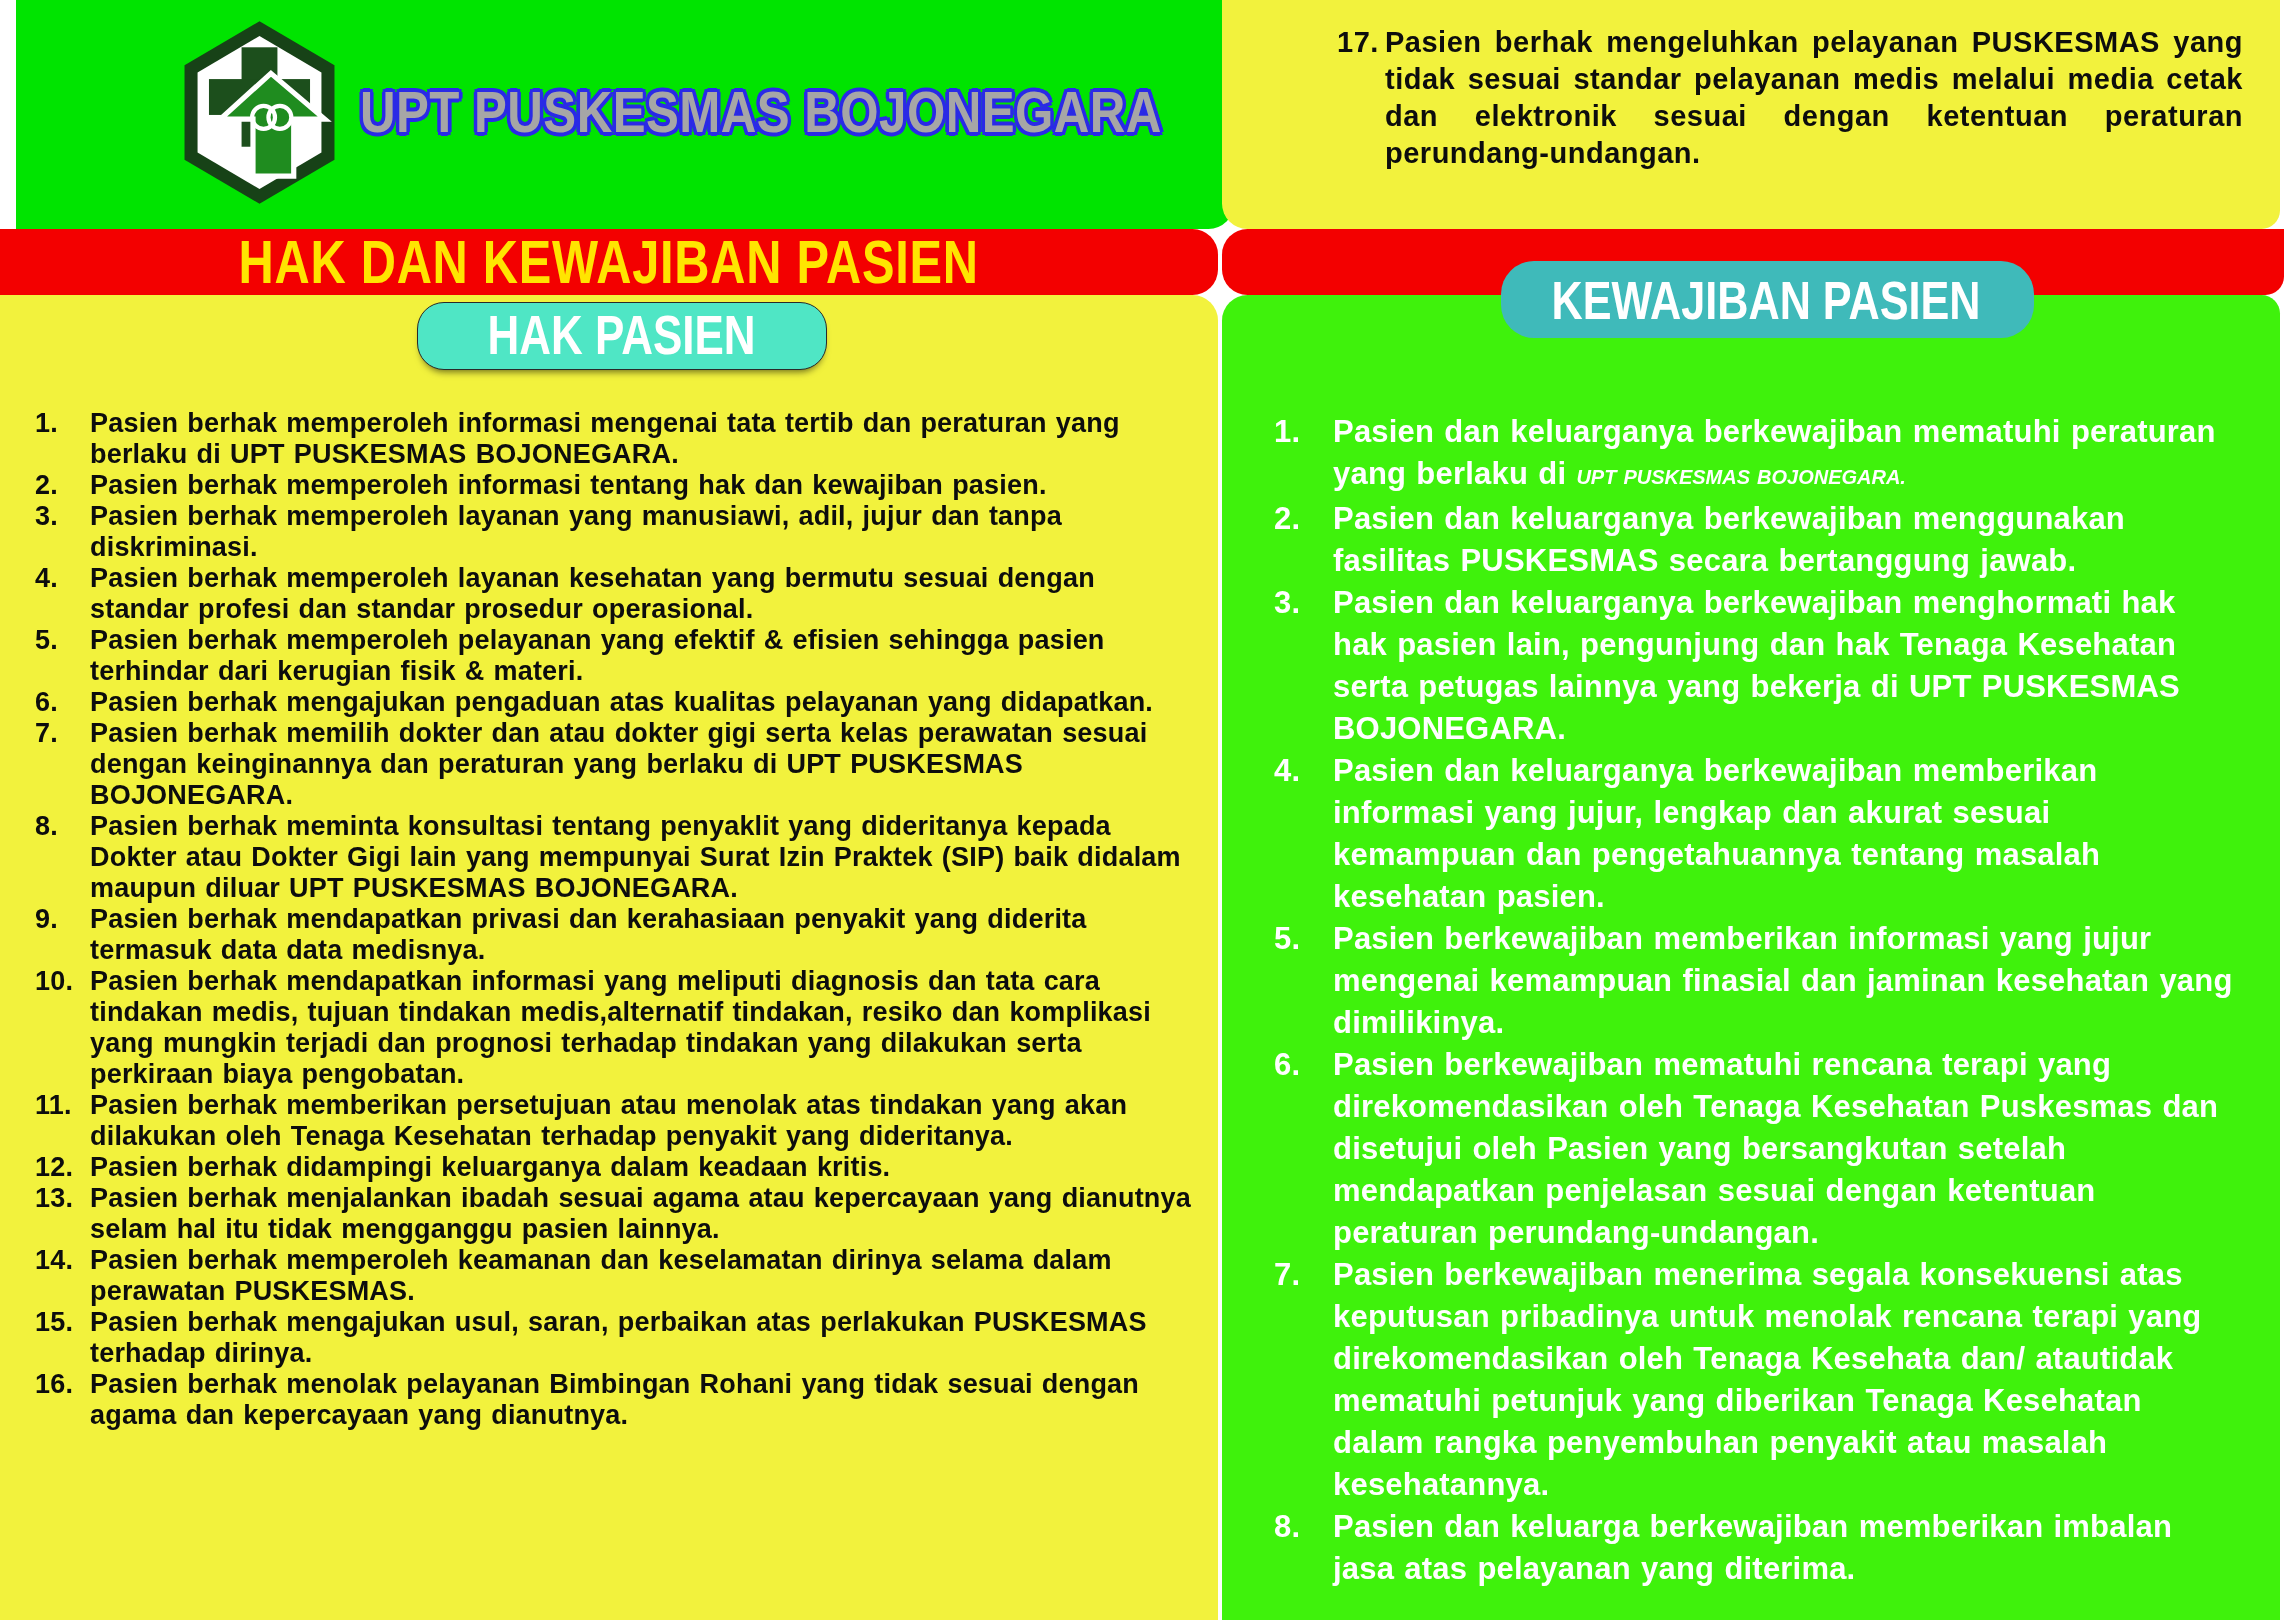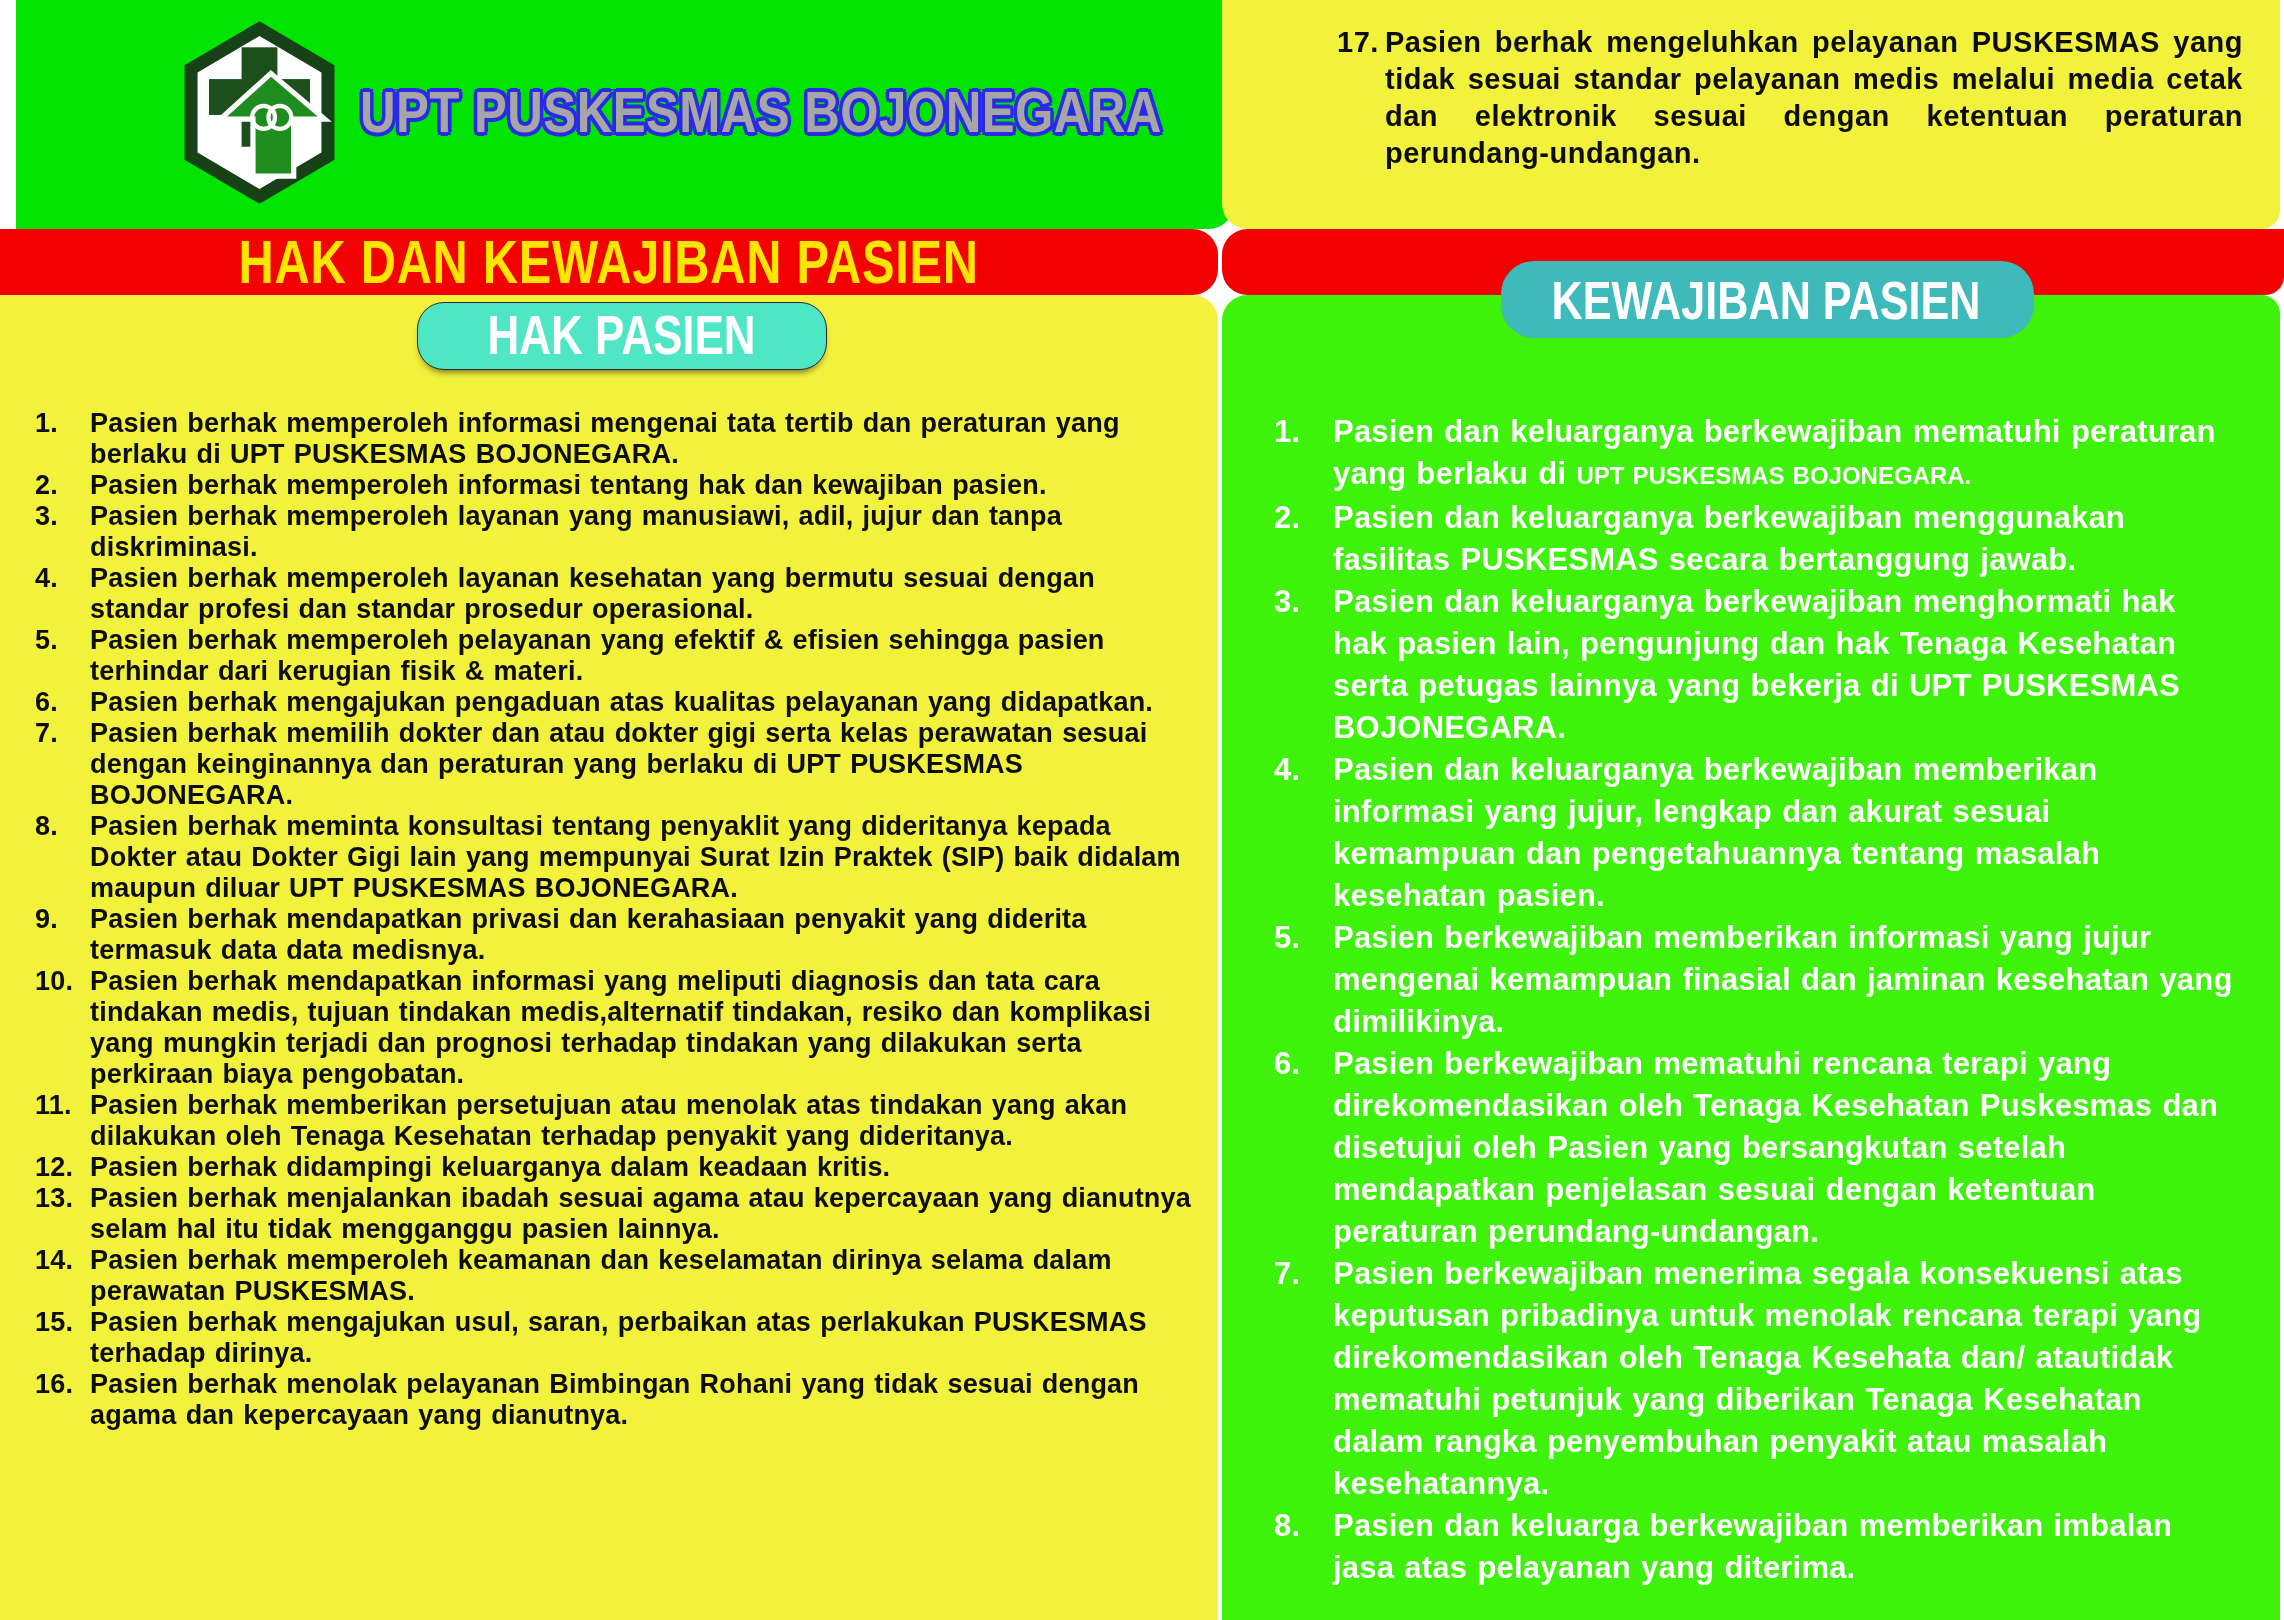--- a/index.html
+++ b/index.html
@@ -66,21 +66,21 @@
   
   ul.rights{list-style:none;margin:0;padding:113px 21px 0 35px;}
   ul.rights li{display:flex;color:#0d0d0d;font-size:27px;line-height:31px;letter-spacing:0.2px;word-spacing:1.4px;}
   ul.rights li .num{flex:0 0 55px;}
   ul.rights li .txt{flex:1;}
 
   ul.duties{list-style:none;margin:0;padding:116px 42px 0 52px;}
   ul.duties li{display:flex;color:#ffffff;font-size:31px;line-height:42px;letter-spacing:0.2px;word-spacing:1.4px;}
   ul.duties li .num{flex:0 0 59px;}
   ul.duties li .txt{flex:1;}
-  ul.duties li .txt .small{font-size:24px;letter-spacing:0;}
+  ul.duties li .txt .small{font-size:20px;letter-spacing:0;font-style:italic;}
 </style>
 </head>
 <body>
 
 <div class="page">
 
   <div class="col-left">
 
     <div class="hdr-green">
       <svg class="logo" viewBox="0 0 100 114" xmlns="http://www.w3.org/2000/svg">

